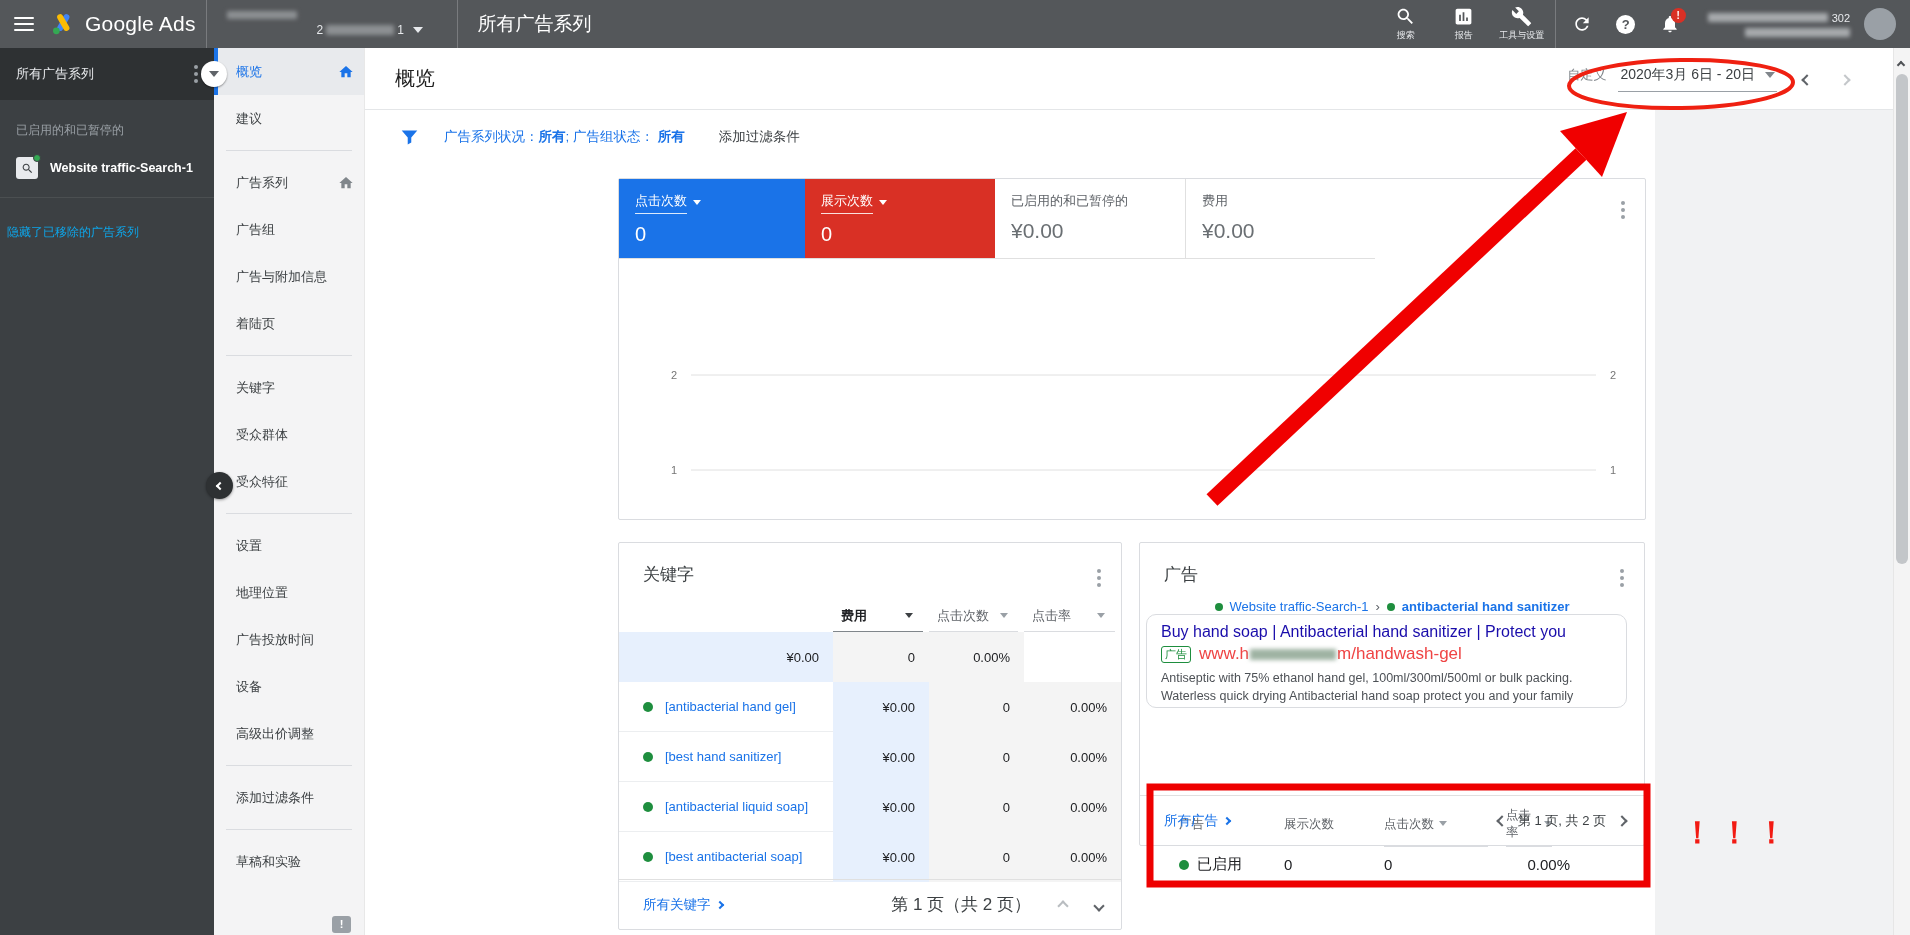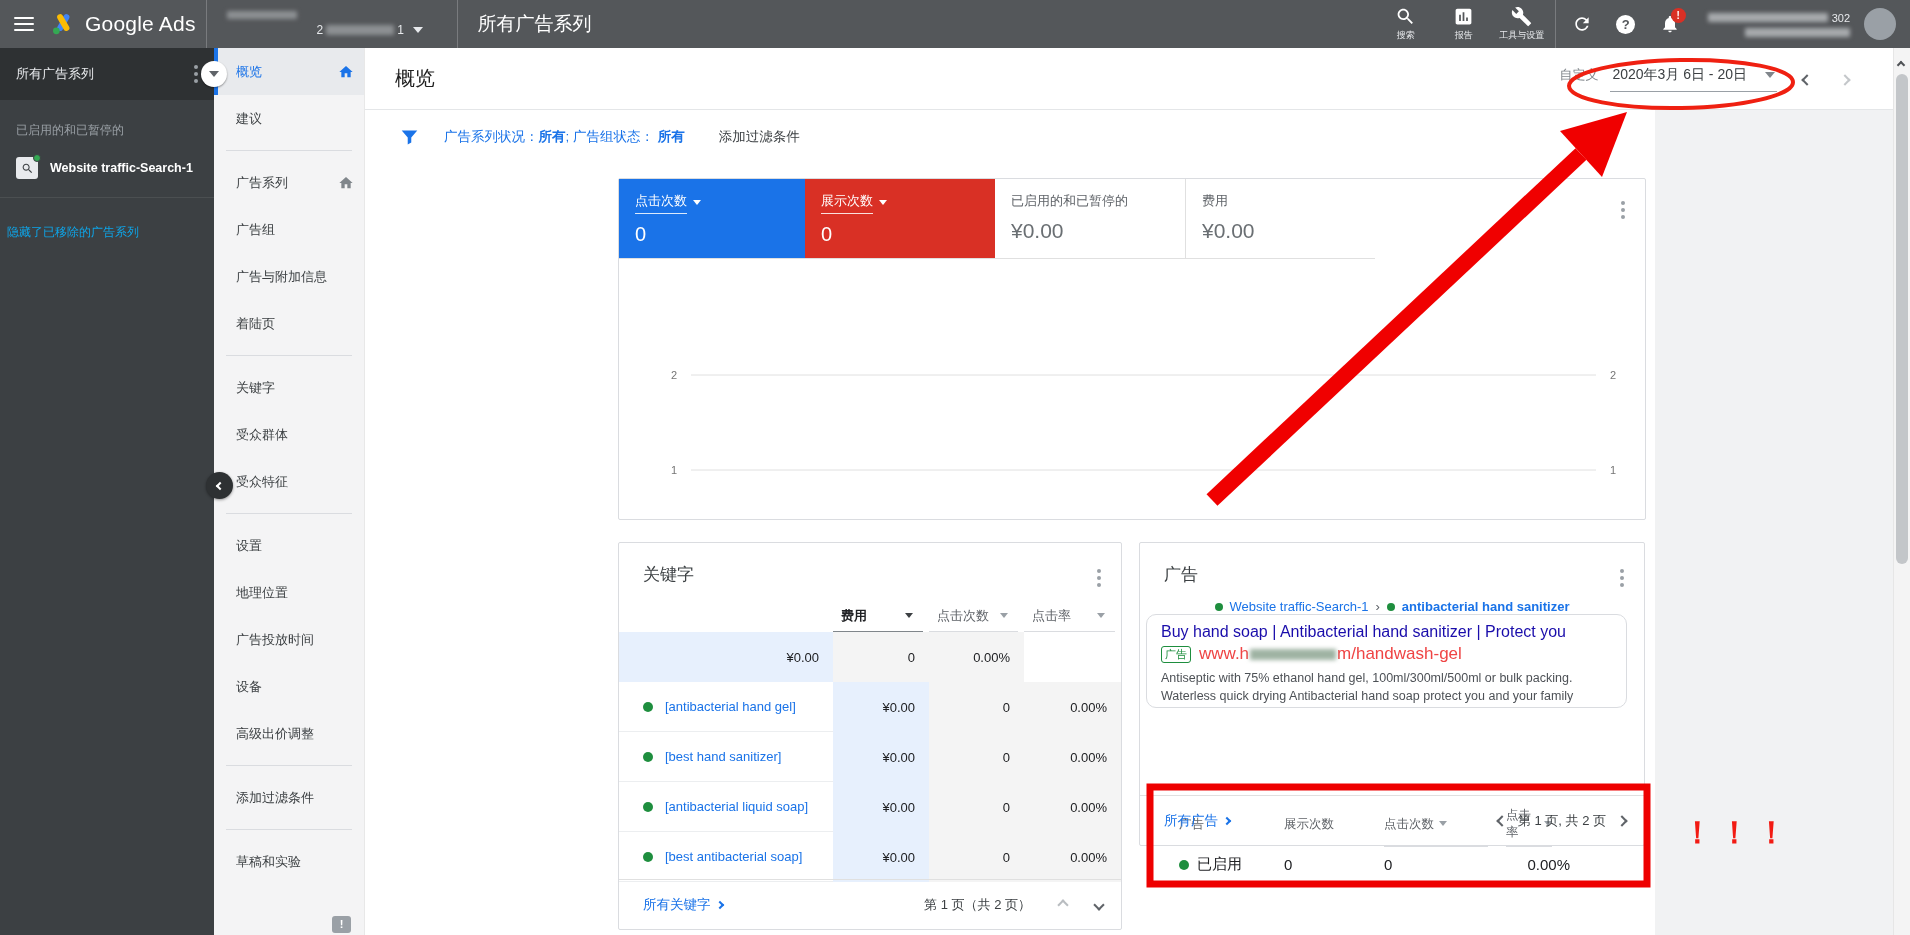--- a/index.html
+++ b/index.html
@@ -56,21 +56,21 @@
   .subnav-divider { height:1px; background:#dadce0; margin:8px 12px; }
   .feedback-icon { position:absolute; left:332px; top:916px; width:19px; height:17px; background:#9aa0a6; border-radius:3px; color:#fff; font-size:11px; font-weight:bold; text-align:center; line-height:16px; z-index:6; cursor:pointer; }
 
   
   .main { position:absolute; left:365px; top:48px; width:1528px; height:887px; background:#fff; }
   .main-header { height:62px; border-bottom:1px solid #e4e6e8; display:flex; align-items:center; padding:0 40px 0 30px; }
   .main-header h1 { font-size:20px; font-weight:normal; color:#212121; flex:1; }
   .date-controls { display:flex; align-items:center; gap:22px; }
   .date-range { display:flex; align-items:baseline; gap:12px; cursor:pointer; }
   .date-range .preset { font-size:13px; color:#80868b; }
-  .date-range .val-wrap { display:flex; align-items:center; gap:18px; border-bottom:1px solid #9aa0a6; padding:0 2px 7px; }
+  .date-range .val-wrap { display:flex; align-items:center; gap:10px; border-bottom:1px solid #9aa0a6; padding:0 2px 7px; }
   .date-range .value { font-size:14px; color:#3c4043; }
   .chev { display:inline-block; width:8px; height:8px; border-right:2px solid currentColor; border-bottom:2px solid currentColor; }
   .chev.left { transform:rotate(135deg); } .chev.right { transform:rotate(-45deg); }
   .chev.up { transform:rotate(-135deg); } .chev.down { transform:rotate(45deg); }
   .chev-btn { color:#5f6368; cursor:pointer; padding:4px; }
   .chev-btn.disabled { color:#c4c7ca; }
   .filter-bar { height:54px; display:flex; align-items:center; gap:14px; padding:0 30px 0 36px; }
   .filter-text { font-size:13.5px; color:#1a73e8; margin-left:12px; }
   .filter-text b { font-weight:bold; }
   .add-filter { font-size:13.5px; color:#3c4043; margin-left:20px; cursor:pointer; }
@@ -111,21 +111,21 @@
   .kw-name { display:flex; align-items:center; gap:12px; padding-left:24px; border-bottom:1px solid #eceef0; }
   .gdot-lg { width:10px; height:10px; border-radius:50%; background:#1e8e3e; flex:0 0 auto; }
   .kw-link { font-size:13px; color:#1a73e8; cursor:pointer; white-space:nowrap; }
   .kw-cell { display:flex; align-items:center; justify-content:flex-end; font-size:13px; color:#202124; padding-right:14px; }
   .kw-cell.cost { background:#e7f0fd; }
   .kw-cell.gray { background:#f4f4f4; }
   .card-footer { position:absolute; left:0; right:0; bottom:0; height:50px; border-top:1px solid #e0e0e0; display:flex; align-items:center; padding:0 18px 0 24px; }
   .footer-link { font-size:13.5px; color:#1a73e8; cursor:pointer; display:flex; align-items:center; gap:6px; }
   .footer-link .chev { width:6px; height:6px; }
   .card-footer .spacer { flex:1; }
-  .pager { display:flex; align-items:center; gap:28px; font-size:13px; color:#3c4043; }
+  .pager { display:flex; align-items:center; gap:28px; font-size:17px; color:#3c4043; }
   .pg-chev { cursor:pointer; color:#5f6368; }
   .pg-chev.lite { color:#b9bdc1; }
 
   
   .ads-breadcrumb { display:flex; align-items:center; justify-content:center; gap:7px; font-size:13px; margin-top:6px; }
   .ads-breadcrumb .gdot-sm { width:8px; height:8px; border-radius:50%; background:#1e8e3e; }
   .ads-breadcrumb a { color:#1a73e8; text-decoration:none; cursor:pointer; }
   .ads-breadcrumb .sep { color:#5f6368; }
   .ads-breadcrumb .b { font-weight:bold; }
   .ad-box { position:absolute; left:6px; top:71px; width:481px; height:94px; border:1px solid #dadce0; border-radius:10px; padding:8px 14px; overflow:hidden; }

